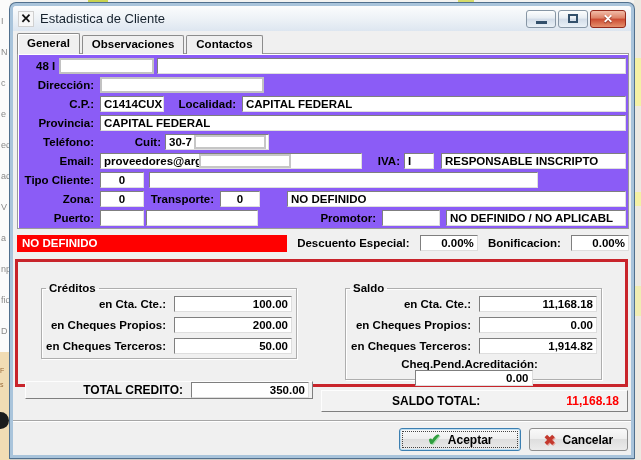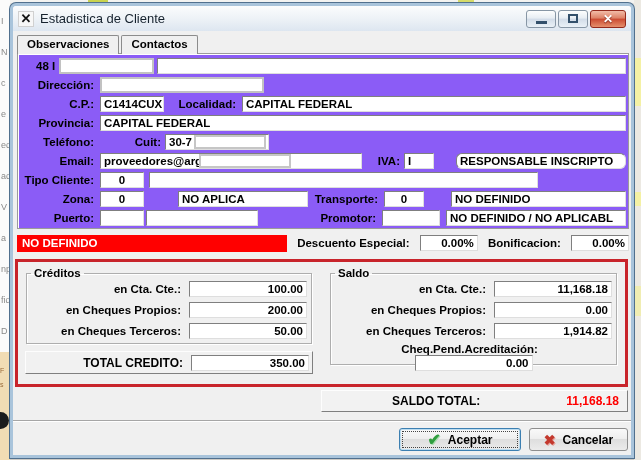--- a/index.html
+++ b/index.html
@@ -75,21 +75,21 @@
             background:#FF0000; color:#FFF; }
   .pct-fld { width:58px; flex:none; }
 
   
   .red-region { position:absolute; left:2px; top:228px; width:613px; height:128px;
                 border:3px solid #C8242B; background:#F0F0F0;
                 display:flex; gap:16px; padding:4px 7px; }
   .red-left { width:288px; flex:none; display:flex; flex-direction:column; }
   .red-right { flex:1; }
   fieldset { border:1px solid #AEAEAE; box-shadow:inset 1px 1px 0 #FFF, 1px 1px 0 #FFF;
-             margin:1px; padding:1px 4px 2px; }
+             margin:16px; padding:1px 4px 2px; }
   legend { padding:0 3px; font-size:11.5px; }
   .frow { display:flex; align-items:center; height:17px; margin-bottom:4px; white-space:nowrap; }
   .flbl { flex:1; text-align:right; padding-right:8px; }
   .fval { width:118px; flex:none; }
   .total-bar { margin-top:6px; height:23px; background:#F1F1F1;
                border:1px solid; border-color:#FDFDFD #7F7F7F #7F7F7F #FDFDFD;
                display:flex; align-items:center; padding:0 3px; }
   .total-bar .flbl { font-size:12px; }
 
   
@@ -158,20 +158,21 @@
           </span>
         <span class="win-btn close">
             <span>✕</span>
           </span>
       </span>
     </div>
 
     <div class="content">
 
       <div class="tabs">
+        <div class="tab active">General</div>
         <div class="tab">Observaciones</div>
         <div class="tab">Contactos</div>
       </div>
 
       <div class="tabpanel">
 
         <div class="row">
           <span style="margin-left:16px;">48 I</span>
           <span class="maskbox" style="width:95px;margin-left:4px;"></span>
           <span class="fld grow" style="margin-left:3px;"></span>
@@ -198,33 +199,32 @@
           <span class="lbl">Teléfono:</span>
           <span class="lbl" style="width:65px;padding-right:4px;">Cuit:</span>
           <span class="fld" style="width:104px;"><span>30-7</span><span class="mask" style="left:28px;right:2px;"></span></span>
         </div>
 
         <div class="row">
           <span class="lbl">Email:</span>
           <span class="fld" style="width:262px;"><span>proveedores@arg</span><span class="mask" style="left:98px;width:92px;"></span></span>
           <span class="lbl" style="width:42px;padding-right:4px;">IVA:</span>
           <span class="fld" style="width:30px;">I</span>
-          <span class="fld grow" style="margin-left:22px;border-radius:6px;">RESPONSABLE INSCRIPTO</span>
+          <span class="fld grow" style="margin-left:7px;">RESPONSABLE INSCRIPTO</span>
         </div>
 
         <div class="row">
           <span class="lbl">Tipo Cliente:</span>
           <span class="fld ctr" style="width:44px;">0</span>
           <span class="fld grow" style="margin-left:5px;margin-right:88px;"></span>
         </div>
 
         <div class="row">
           <span class="lbl">Zona:</span>
           <span class="fld ctr" style="width:44px;">0</span>
-          <span class="fld" style="width:130px;margin-left:34px;">NO APLICA</span>
           <span class="lbl" style="width:76px;">Transporte:</span>
           <span class="fld ctr" style="width:40px;">0</span>
           <span class="fld grow" style="margin-left:27px;">NO DEFINIDO</span>
         </div>
 
         <div class="row">
           <span class="lbl">Puerto:</span>
           <span class="fld" style="width:44px;"></span>
           <span class="fld" style="width:112px;margin-left:2px;"></span>
           <span class="lbl" style="width:124px;">Promotor:</span>

